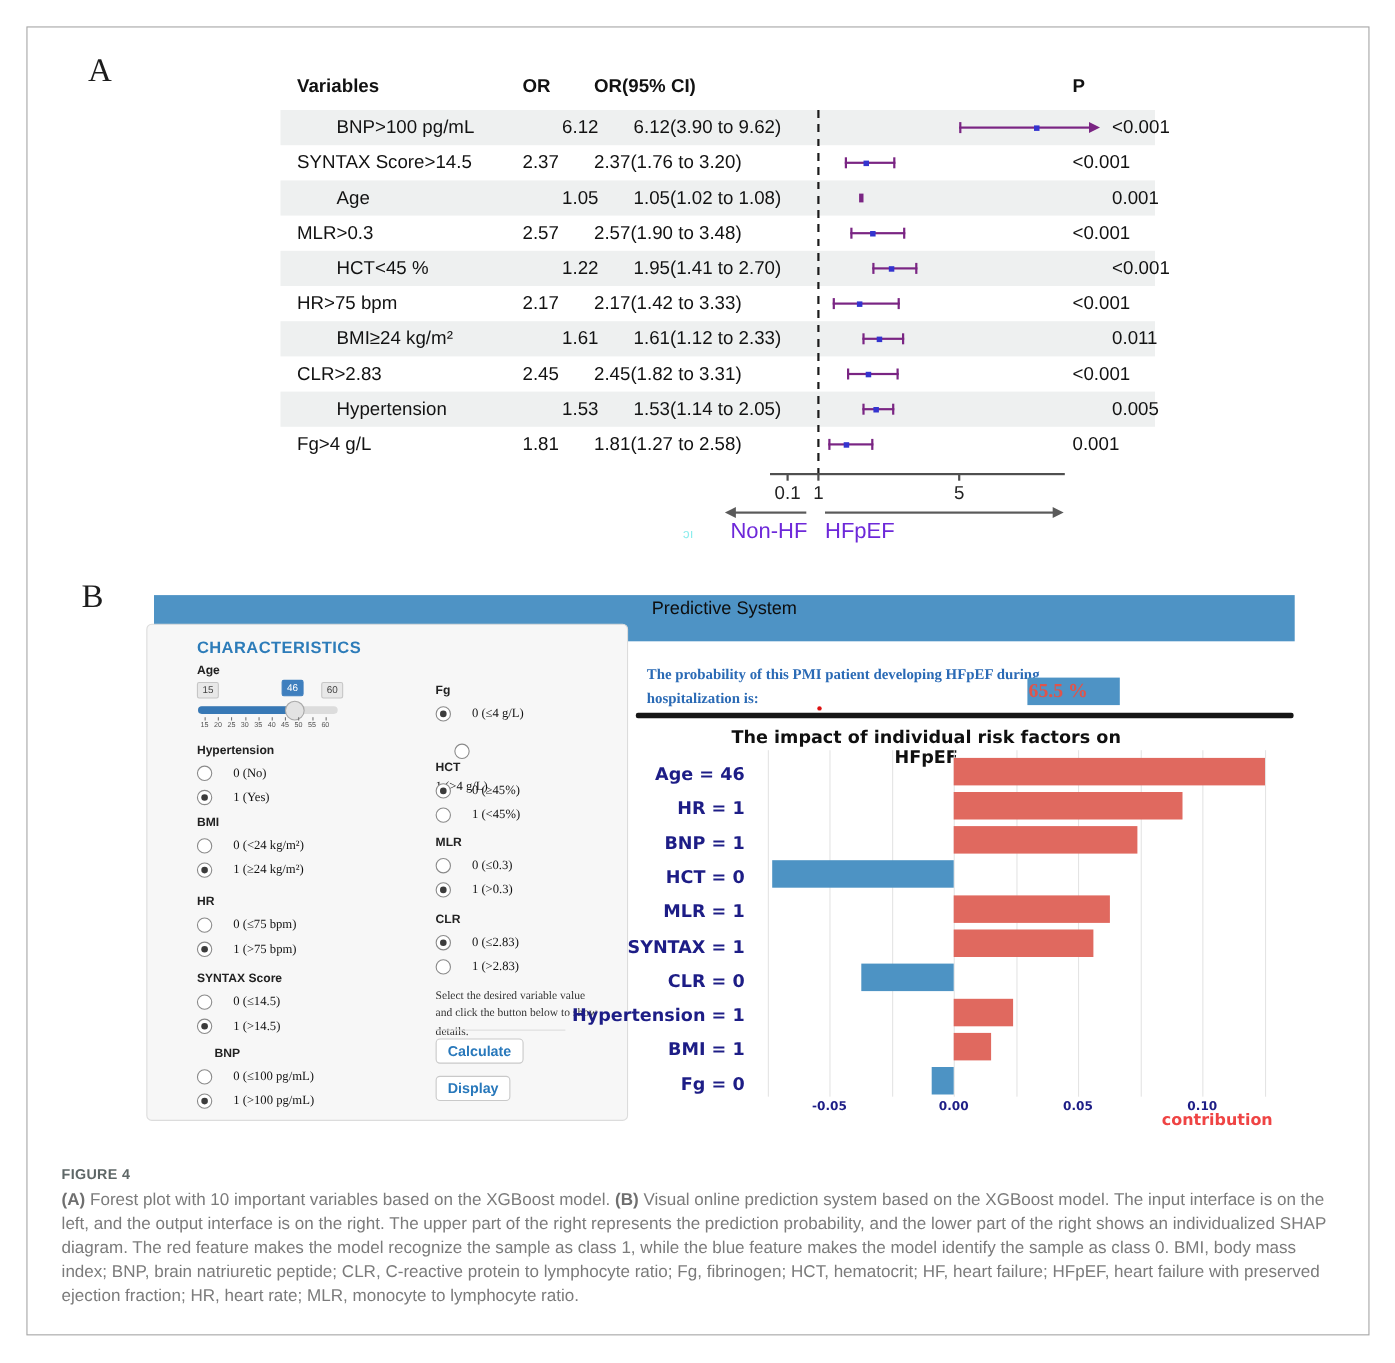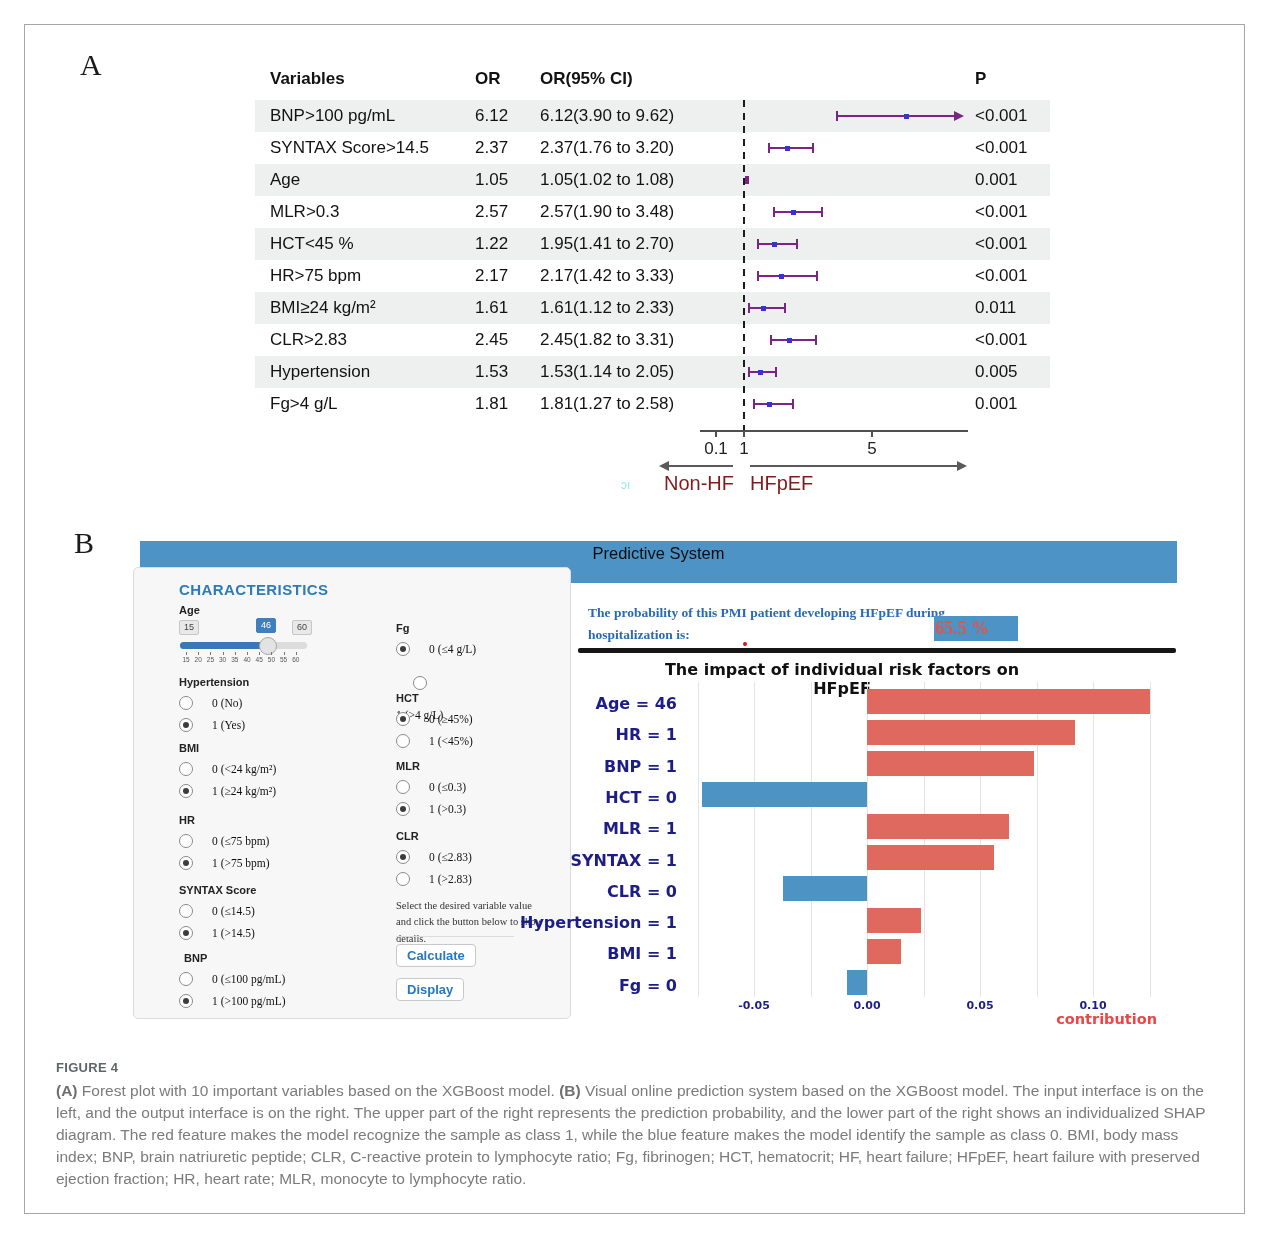--- a/index.html
+++ b/index.html
@@ -9,30 +9,30 @@
   .plabel{position:absolute;font-family:"Liberation Serif",serif;font-size:30px;color:#1c1c1c;}
   
   #ftable{position:absolute;left:255px;top:62px;width:795px;}
   .fhead{display:grid;grid-template-columns:220px 65px 160px 268px 82px;height:38px;}
   .fhead .fcell{font-weight:bold;line-height:34px;}
   .frow{display:grid;grid-template-columns:220px 65px 160px 268px 82px;height:32px;align-items:center;}
   .fcell{font-size:17px;color:#121212;white-space:nowrap;}
   .fvar,.fhvar{padding-left:15px;}
   .fp,.fhp{padding-left:7px;}
   .fplotcell{position:relative;height:32px;}
-  .stripe{background:#eef0f0;}
+  .stripe{background:#eef0f0;padding-left:36px;}
   #fdash{position:absolute;left:488px;top:38px;width:2px;height:334px;
          background:repeating-linear-gradient(to bottom,#1b1b1b 0 7px,transparent 7px 13px);}
   #faxis{position:absolute;left:700px;top:430px;width:268px;height:32px;}
   #faxisline{position:absolute;left:0;top:0;width:268px;height:0;border-top:2px solid #4f4f4f;}
   .ftick{position:absolute;top:0;width:2px;height:7px;background:#4f4f4f;}
   .fticklabel{position:absolute;top:9px;width:34px;text-align:center;font-size:17px;color:#222;}
   .arrline{position:absolute;height:2px;background:#5a5a5a;}
   .arrhead{position:absolute;width:0;height:0;border-top:5px solid transparent;border-bottom:5px solid transparent;}
-  .arrlabel{position:absolute;font-size:20px;color:#7f1d1d;}
+  .arrlabel{position:absolute;font-size:20px;color:#6d28d9;}
   #fwatermark{position:absolute;left:621px;top:478px;font-size:12px;color:#8ceded;}
   
   #psheader{position:absolute;left:140px;top:541px;width:1037px;height:42px;background:#4e93c5;}
   #psheader span{display:block;text-align:center;line-height:25px;font-size:16.5px;color:#0d0d0d;}
   #inputPanel{position:absolute;left:133px;top:567px;width:436px;height:450px;background:#f7f7f7;
               border:1px solid #dcdcdc;border-radius:5px;}
   #chTitle{position:absolute;left:45px;top:13px;font-size:15px;font-weight:bold;color:#2d7cb9;letter-spacing:.4px;}
   .grplabel{font-size:11px;font-weight:bold;color:#222;}
   #ageLabel{position:absolute;left:45px;top:36px;}
   #slider{position:absolute;left:45px;top:50px;width:140px;height:46px;}
@@ -325,21 +325,21 @@
             <span class="optlabel">0 (≤14.5)</span>
           </div>
           <div class="optrow" style="left: 0px; top: 41.5px;">
             <div class="radio">
               <div class="dot"></div>
             </div>
             <span class="optlabel">1 (&gt;14.5)</span>
           </div>
         </div>
         <div class="grp" style="left: 45px; top: 384px; height: 62px;">
-          <div class="grplabel" style="position: absolute; left: 5px; top: 0px;">BNP</div>
+          <div class="grplabel" style="position: absolute; left: 16px; top: 0px;">BNP</div>
           <div class="optrow" style="left: 0px; top: 20px;">
             <div class="radio"></div>
             <span class="optlabel">0 (≤100 pg/mL)</span>
           </div>
           <div class="optrow" style="left: 0px; top: 41.5px;">
             <div class="radio">
               <div class="dot"></div>
             </div>
             <span class="optlabel">1 (&gt;100 pg/mL)</span>
           </div>

